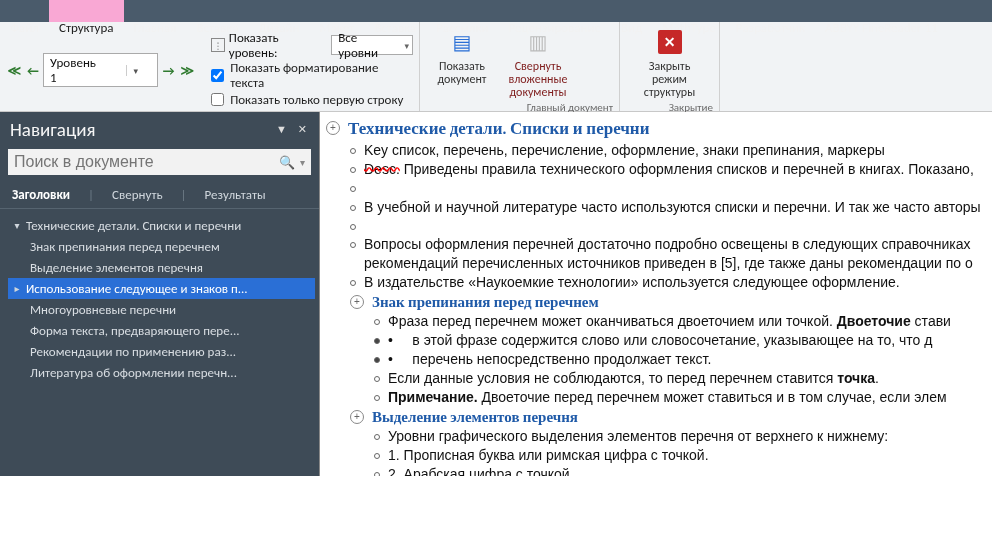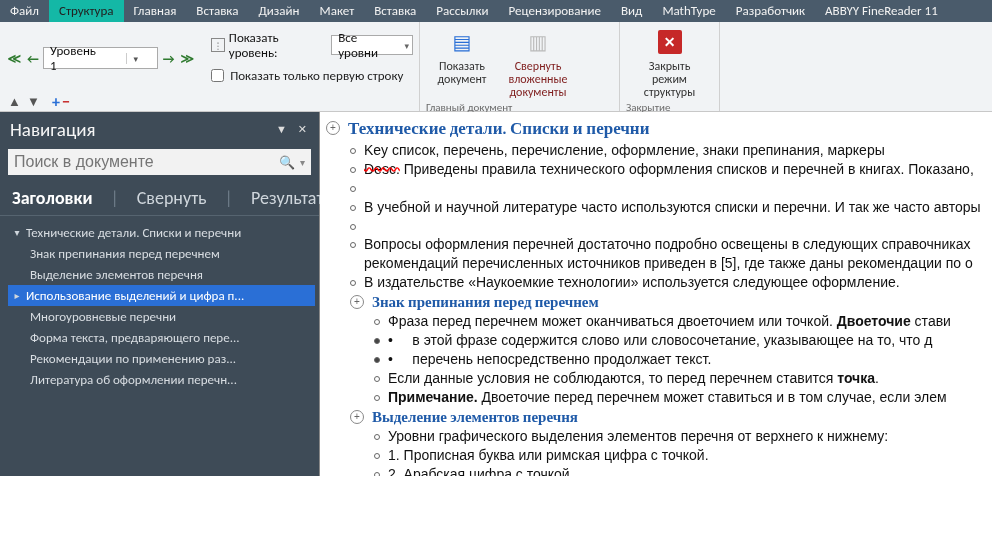--- a/index.html
+++ b/index.html
@@ -1,28 +1,28 @@
 <!DOCTYPE html>
 <html><head>
 <meta charset="utf-8">
 <style>
 *{box-sizing:border-box;margin:0;padding:0}
 body{font-family:"Segoe UI",Calibri,Arial,sans-serif;font-size:13px;color:#111;background:#fff;width:992px;height:538px;overflow:hidden}
 
 .tabs{height:22px;background:#4a5b6b;display:flex;align-items:stretch;color:#fff;font-size:13px}
-.tab{padding:3px 10px 2px;cursor:pointer;color:#f2f2f2}
-.tab.active{background:#14b8a6;color:#222}
+.tab{padding:20px 10px 2px;cursor:pointer;color:#f2f2f2}
+.tab.active{background:#f9a8d4;color:#222}
 
 .ribbon{height:90px;background:#f1f3f5;border-bottom:1px solid #c8c8c8;display:flex;align-items:stretch}
 .ribgrp{display:flex;flex-direction:column;justify-content:space-between;border-right:1px solid #d0d0d0;padding:2px 6px 0}
 .ribgrp .body{flex:1;display:flex;align-items:flex-start;gap:4px}
-.ribgrp .caption{text-align:left;font-size:11px;color:#6b6b6b;padding:2px 0}
+.ribgrp .caption{text-align:right;font-size:11px;color:#6b6b6b;padding:2px 0}
 .arrowbtn{width:17px;height:17px;display:inline-flex;align-items:center;justify-content:center;color:#2f7a2f;font-weight:bold;font-size:13px}
 .toolrow{display:flex;align-items:center;gap:2px;margin-top:6px}
-.levelbox{display:flex;align-items:center;border:1px solid #aaa;background:#fff;height:22px}
+.levelbox{display:flex;align-items:center;border:1px solid #aaa;background:#fff;height:34px}
 .levelbox span{padding:0 24px 0 6px}
 .levelbox .dd{width:14px;text-align:center;color:#555;font-size:9px;border-left:1px solid #ccc}
 .smallplus{color:#2a6fd6;font-weight:bold;font-size:16px}
 .smallminus{color:#c62828;font-weight:bold;font-size:16px}
 .chkline{display:flex;align-items:center;gap:6px;font-size:13px;color:#222;height:22px}
 .chkline input{margin-top:1px}
 .show-level{display:flex;align-items:center;gap:4px;margin-bottom:2px}
 .levelsel{border:1px solid #aaa;background:#fff;height:20px;display:flex;align-items:center;padding:0 14px 0 6px;position:relative}
 .levelsel::after{content:"▾";position:absolute;right:3px;font-size:9px;color:#666}
 .bigbtn{display:flex;flex-direction:column;align-items:center;justify-content:flex-start;width:72px;padding-top:2px;gap:2px}
@@ -32,21 +32,21 @@
 .closex{width:24px;height:24px;background:#c62828;color:#fff;display:flex;align-items:center;justify-content:center;font-weight:bold;font-size:14px;border-radius:2px}
 
 .main{display:flex;height:364px}
 
 .nav{width:320px;background:#3e4b57;color:#eee;display:flex;flex-direction:column;border-right:1px solid #888}
 .nav-hdr{display:flex;align-items:center;justify-content:space-between;padding:6px 10px 4px}
 .nav-hdr h1{font-size:19px;font-weight:normal;color:#f5f5f5}
 .nav-hdr .ctl{color:#ddd;font-size:11px;letter-spacing:2px}
 .nav-search{margin:4px 8px;background:#f2f2f2;display:flex;align-items:center;height:26px;padding:0 6px;color:#888}
 .nav-search input{flex:1;border:none;background:transparent;font-size:16px;outline:none;color:#333}
-.nav-tabs{display:flex;gap:8px;padding:4px 8px 0;font-size:18px;color:#cfd6dc;border-bottom:1px solid #566470}
+.nav-tabs{display:flex;gap:8px;padding:4px 8px 0;font-size:13px;color:#cfd6dc;border-bottom:1px solid #566470}
 .nav-tab{padding:4px 4px 6px;}
 .nav-tab.active{color:#fff;font-weight:600}
 .nav-sep{color:#6e7c88;padding:4px 6px}
 .tree{padding:6px 4px 6px 8px;font-size:13px;color:#d8dde2;overflow:hidden}
 .tnode{display:flex;align-items:center;gap:4px;padding:3px 4px;white-space:nowrap;overflow:hidden;text-overflow:ellipsis}
 .tnode.l1{padding-left:4px}
 .tnode.l2{padding-left:22px}
 .tnode.sel{background:#2a6fd6;color:#fff}
 .tw{display:inline-block;width:10px;text-align:center;font-size:10px;color:#cfd6dc}
 
@@ -95,20 +95,24 @@
         <span style="width:12px"></span>
         <div style="display:flex;flex-direction:column;gap:2px">
           <div class="show-level">
             <span style="width:14px;height:14px;border:1px solid #888;display:inline-flex;align-items:center;justify-content:center;font-size:9px;color:#666">⋮</span>
             <span>Показать уровень:</span>
             <div class="levelsel">
                 <span>Все уровни</span>
               </div>
           </div>
           <label class="chkline">
+              <input type="checkbox" checked="" style="">
+              <span>Показать форматирование текста</span>
+            </label>
+          <label class="chkline">
               <input type="checkbox" style="">
               <span>Показать только первую строку</span>
             </label>
         </div>
       </div>
       <div class="toolrow" style="margin-top:2px">
         <span class="arrowbtn" style="color:#555">▲</span>
         <span class="arrowbtn" style="color:#555">▼</span>
         <span style="width:6px"></span>
         <span class="smallplus">+</span>
@@ -172,21 +176,21 @@
           <span>Технические детали. Списки и перечни</span>
         </div>
       <div class="tnode l2">
           <span>Знак препинания перед перечнем</span>
         </div>
       <div class="tnode l2">
           <span>Выделение элементов перечня</span>
         </div>
       <div class="tnode l1 sel">
           <span class="tw">▸</span>
-          <span>Использование выделений и цифра п...</span>
+          <span>Использование следующее и знаков п...</span>
         </div>
       <div class="tnode l2">
           <span>Многоуровневые перечни</span>
         </div>
       <div class="tnode l2">
           <span>Форма текста, предваряющего пере...</span>
         </div>
       <div class="tnode l2">
           <span>Рекомендации по применению раз...</span>
         </div>

